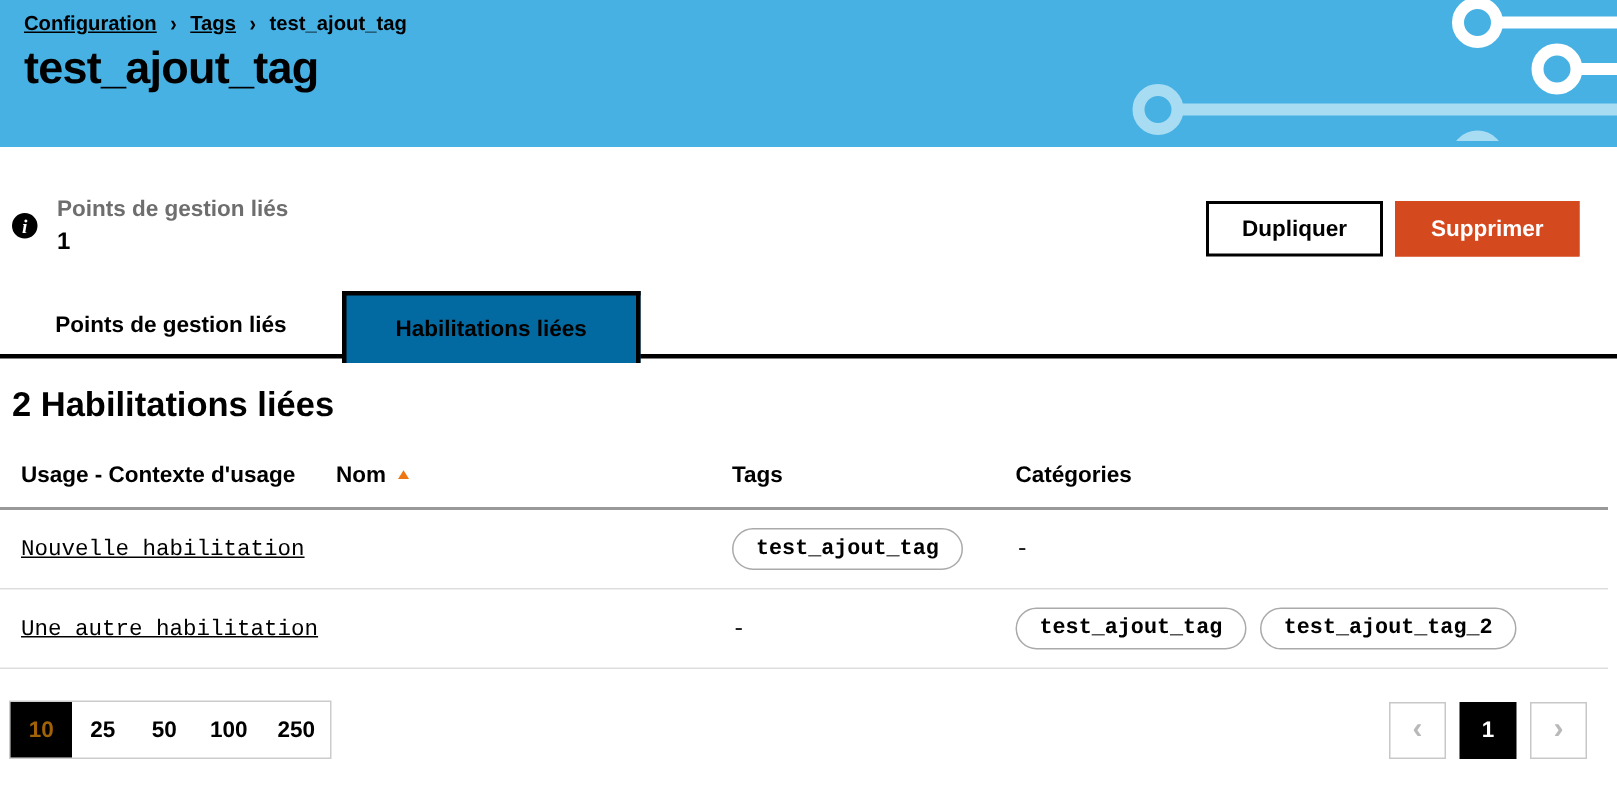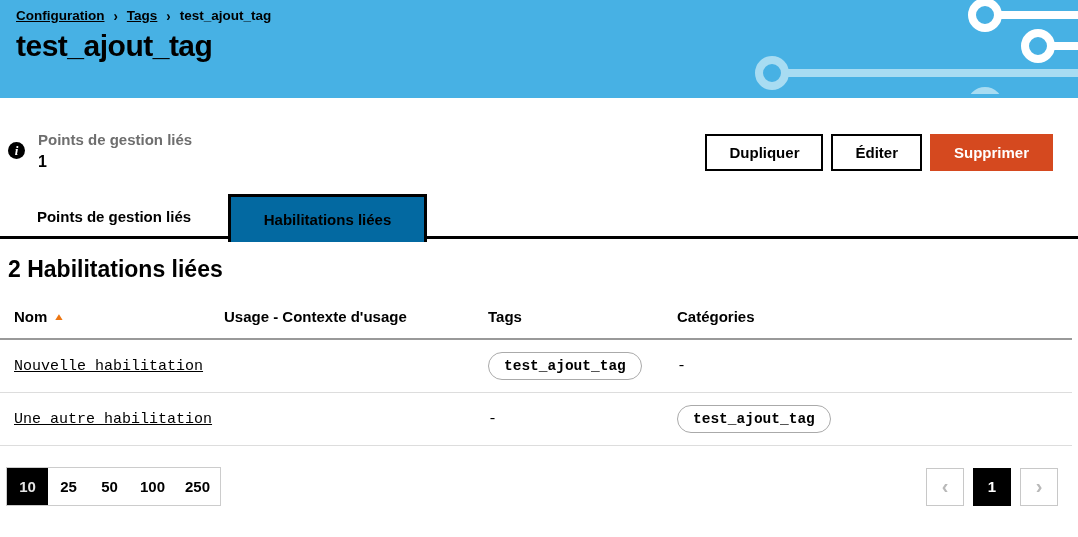--- a/index.html
+++ b/index.html
@@ -88,21 +88,21 @@
   .pagination {
     display:flex; justify-content:space-between; align-items:center;
     margin:21px 20px 0 6px;
   }
   .page-sizes { display:flex; align-items:stretch; border:1px solid #ccc; background:#fff; }
   .size-btn {
     min-width:41px; height:37px; padding:0 10px;
     display:flex; align-items:center; justify-content:center;
     font-weight:bold; font-size:15px; cursor:pointer;
   }
-  .size-btn.selected { background:#000; color:#e5e5e5; }
+  .size-btn.selected { background:#000; color:#a16207; }
   .pager { display:flex; gap:9px; }
   .page-btn {
     width:38px; height:38px; display:flex; align-items:center; justify-content:center;
     font-size:15px; cursor:default;
   }
   .page-btn.nav { border:1px solid #c8c8c8; color:#b9b9b9; font-size:20px; font-weight:bold; }
   .page-btn.current { background:#000; color:#fff; font-weight:bold; }
 </style>
 </head>
 <body>
@@ -133,42 +133,41 @@
 <div class="summary-row">
   <div class="summary-left">
     <span class="info-icon">i</span>
     <div>
       <div class="summary-label">Points de gestion liés</div>
       <div class="summary-value">1</div>
     </div>
   </div>
   <div class="actions">
     <button class="btn">Dupliquer</button>
-    <button class="btn">Éditer</button>
     <button class="btn btn-danger">Supprimer</button>
   </div>
 </div>
 
 <div class="tabs">
   <div class="tab">Points de gestion liés</div>
   <div class="tab active">Habilitations liées</div>
 </div>
 
 <div class="section-heading">2 Habilitations liées</div>
 
 <div class="table">
   <div class="thead">
     <div class="th">
+      <span>Usage - Contexte d'usage</span>
+    </div>
+    <div class="th">
       <span>Nom</span>
       <span class="sort-asc-icon">▲</span>
     </div>
     <div class="th">
-      <span>Usage - Contexte d'usage</span>
-    </div>
-    <div class="th">
       <span>Tags</span>
     </div>
     <div class="th">
       <span>Catégories</span>
     </div>
   </div>
 
   <div class="trow">
     <div class="cell">
       <span class="row-link">Nouvelle habilitation</span>
@@ -181,20 +180,21 @@
   </div>
 
   <div class="trow">
     <div class="cell">
       <span class="row-link">Une autre habilitation</span>
     </div>
     <div class="cell"></div>
     <div class="cell">-</div>
     <div class="cell">
       <span class="pill">test_ajout_tag</span>
+      <span class="pill">test_ajout_tag_2</span>
     </div>
   </div>
 </div>
 
 <div class="pagination">
   <div class="page-sizes">
     <div class="size-btn selected">10</div>
     <div class="size-btn">25</div>
     <div class="size-btn">50</div>
     <div class="size-btn">100</div>

